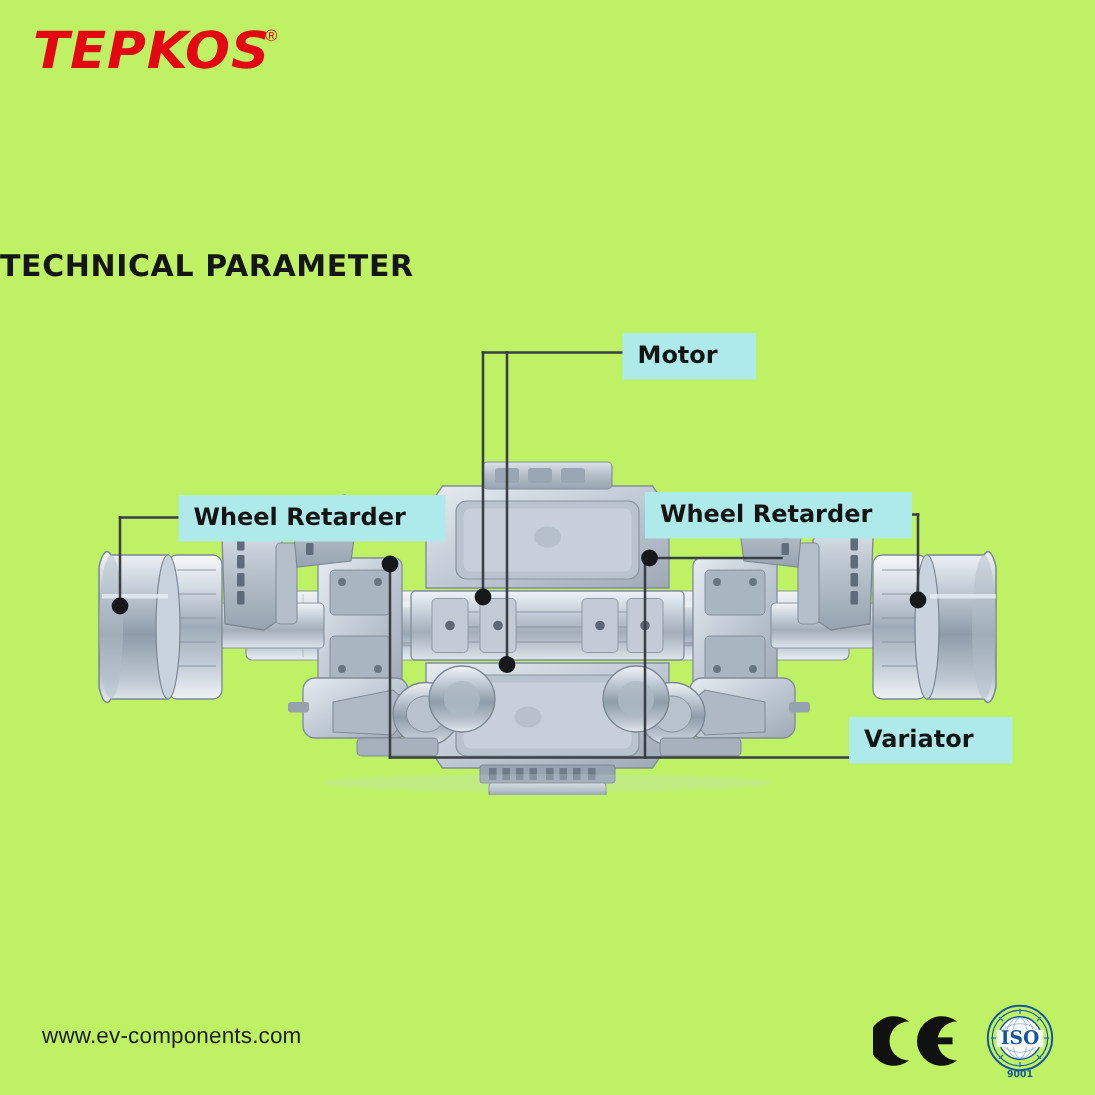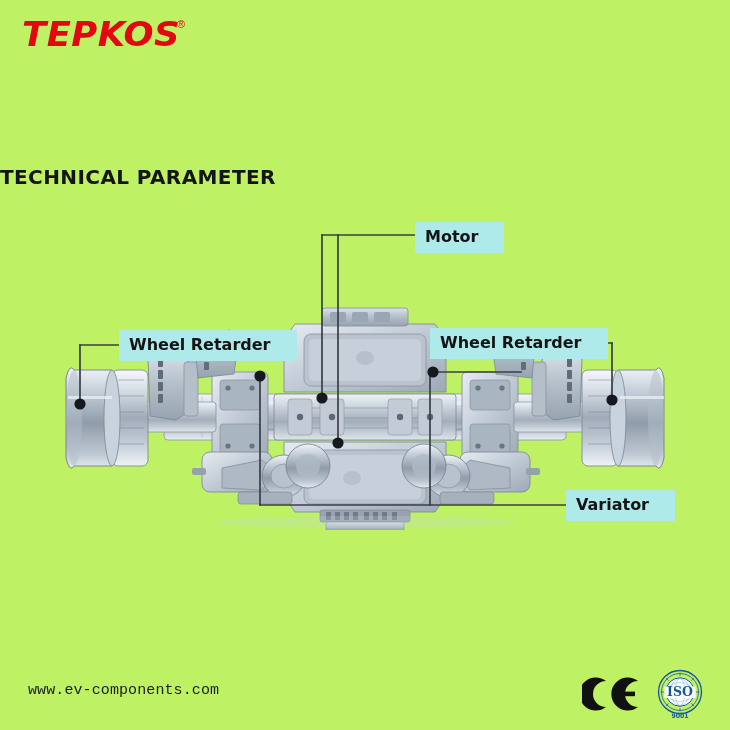--- a/index.html
+++ b/index.html
@@ -85,37 +85,37 @@
     font-family: "DejaVu Sans", sans-serif;
     font-weight: bold;
     font-size: 16px;
     line-height: 1;
     padding: 7px 26px 8px 10px;
     white-space: nowrap;
   }
   #callout-motor        { left: 415px; top: 222px; }
   #callout-retarder-l   { left: 119px; top: 330px; }
   #callout-retarder-r   { left: 430px; top: 328px; }
-  #callout-variator     { left: 566px; top: 490px; }
+  #callout-variator     { left: 566px; top: 478px; }
 
   
   #axle {
     position: absolute;
     left: 52px;
     top: 300px;
     width: 626px;
     height: 230px;
   }
 
   
   #site {
     position: absolute;
     left: 28px;
     top: 682px;
-    font-family: Liberation Mono, monospace;
+    font-family: Liberation Sans, sans-serif;
     font-size: 15px;
     color: #1d1d1d;
     letter-spacing: 0.1px;
   }
   #marks {
     position: absolute;
     right: 22px;
     top: 666px;
     display: flex;
     align-items: center;

